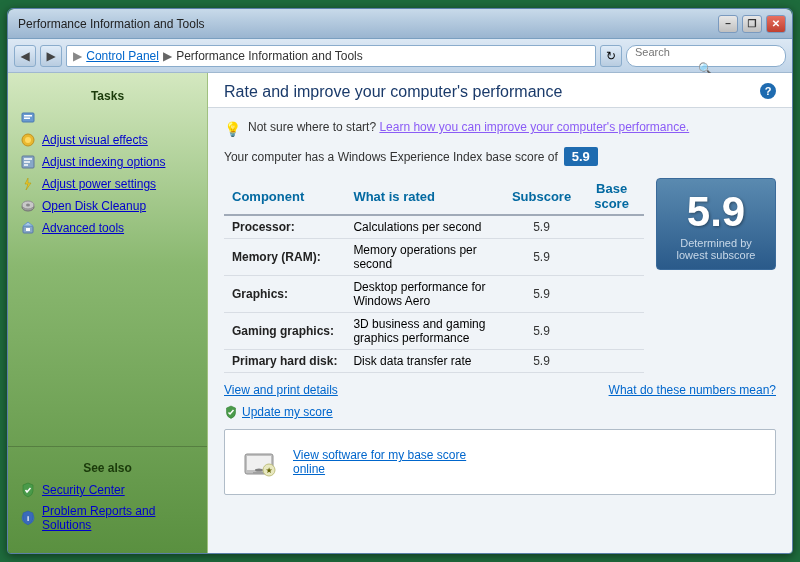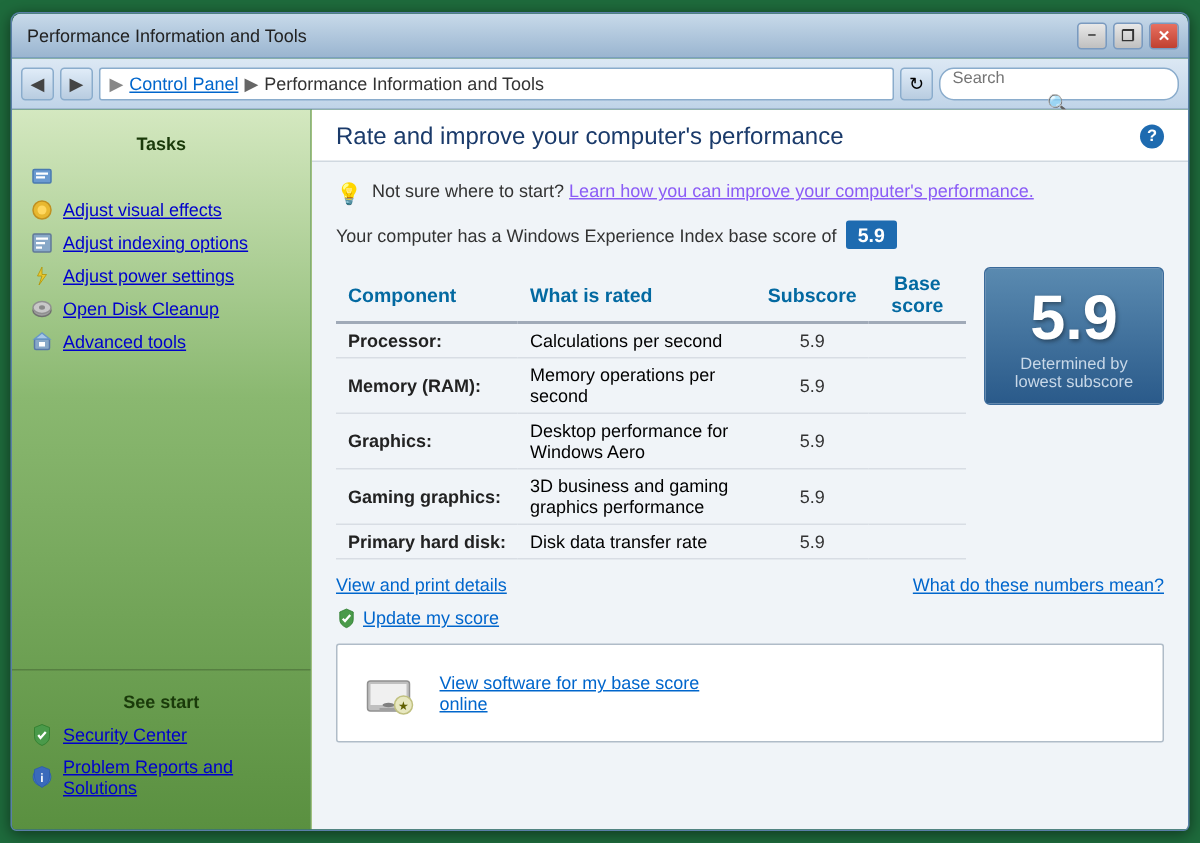--- a/index.html
+++ b/index.html
@@ -512,21 +512,21 @@
               <polygon points="3,6 8,2 13,6" fill="#a8c8e8" stroke="#6898c8"></polygon>
               <rect x="6" y="8" width="4" height="3" fill="white"></rect>
             </svg>
         </div>
         <span class="label">Advanced tools</span>
       </div>
 
       <div class="sidebar-spacer"></div>
 
       <div class="see-also-section">
-        <div class="sidebar-section-title">See start</div>
+        <div class="sidebar-section-title">See also</div>
 
         <div class="sidebar-item">
           <div class="sidebar-icon">
             <svg width="16" height="16" viewBox="0 0 16 16">
                 <path d="M8 1 L13 3 L13 9 Q13 13 8 15 Q3 13 3 9 L3 3 Z" fill="#4a9a4a" stroke="#2a7a2a" stroke-width="0.5"></path>
                 <path d="M5.5 8 L7 10 L10.5 6" stroke="white" stroke-width="1.5" fill="none"></path>
               </svg>
           </div>
           <span class="label">Security Center</span>
         </div>

